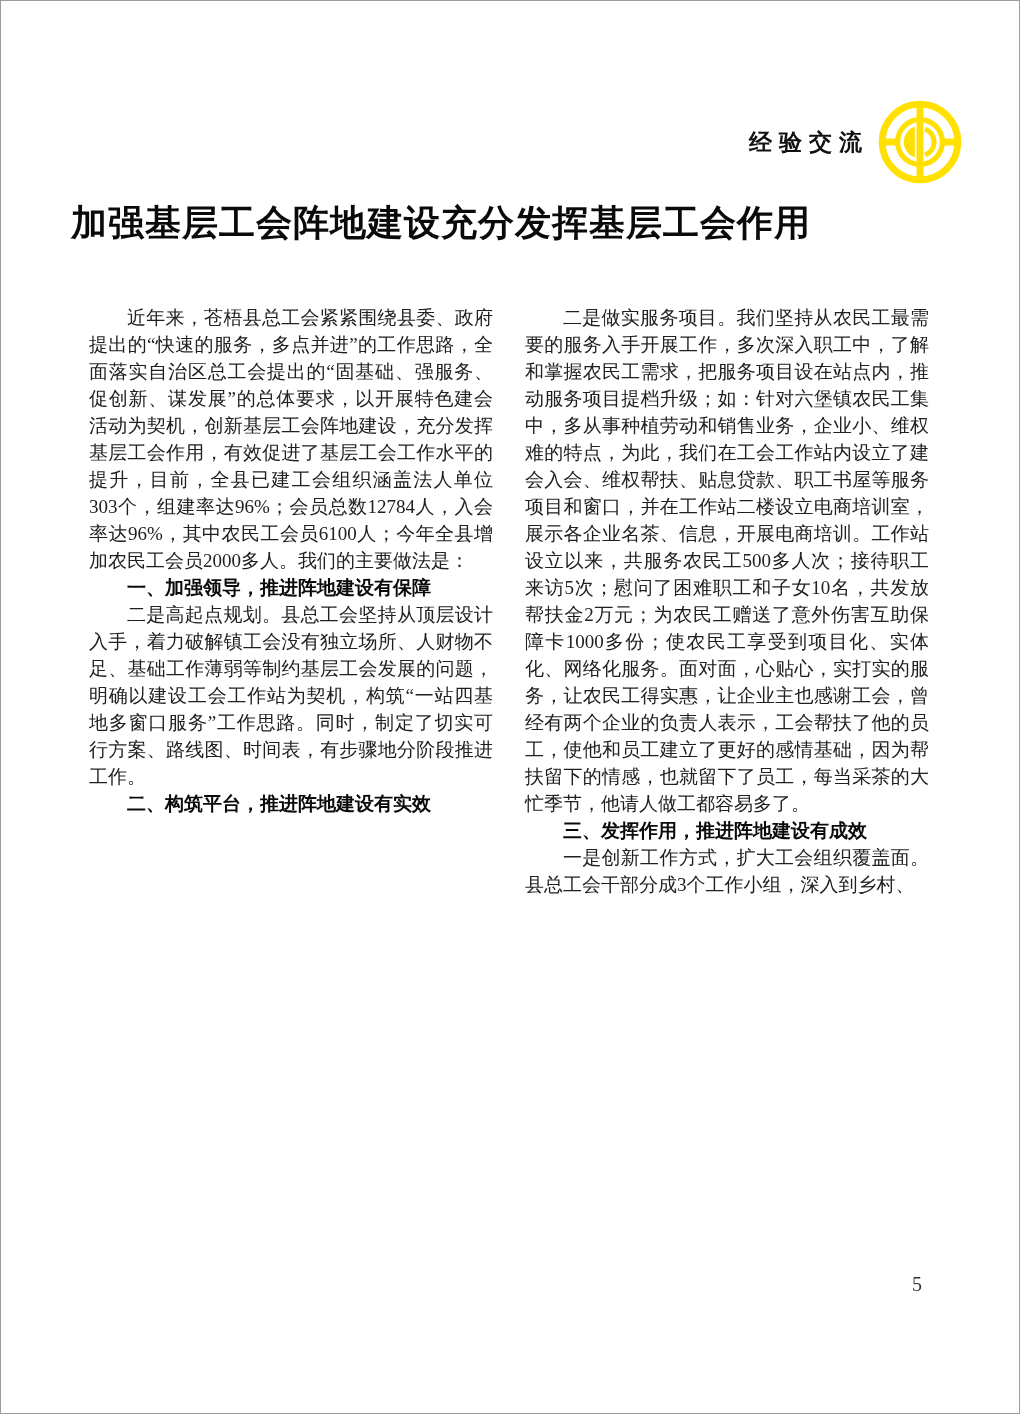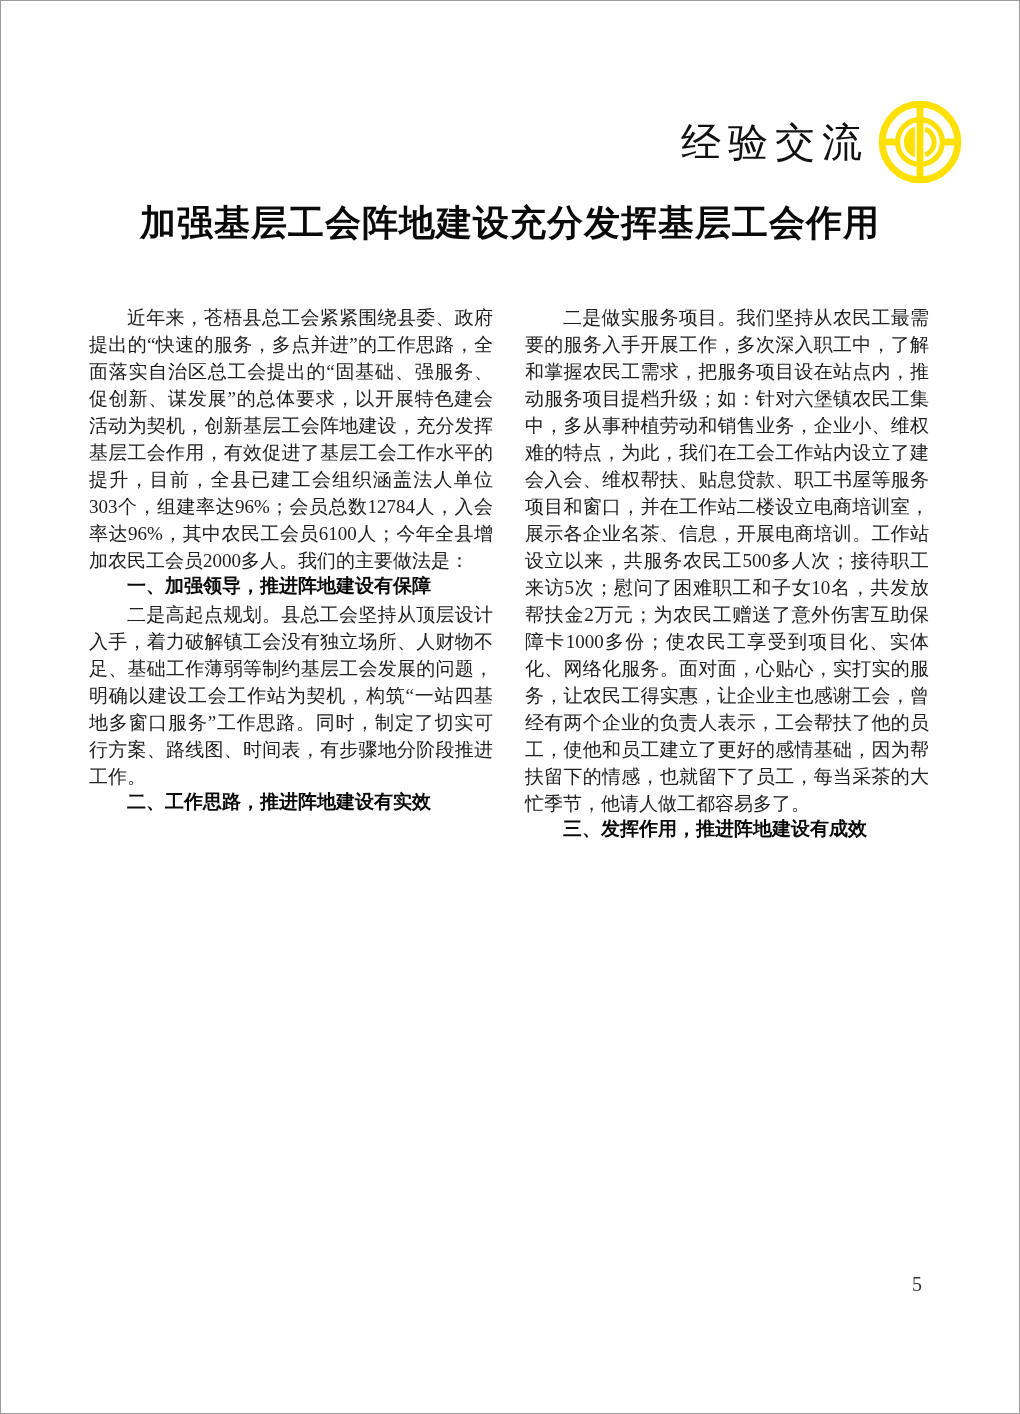--- a/index.html
+++ b/index.html
@@ -18,36 +18,36 @@
   .header {
     position: absolute;
     top: 98px;
     right: 56px;
     display: flex;
     align-items: center;
     gap: 8px;
   }
   .section-label {
     font-family: "Liberation Sans", "DejaVu Sans", sans-serif;
-    font-weight: 400;
-    font-size: 40px;
+    font-weight: 700;
+    font-size: 23px;
     letter-spacing: 7px;
     color: #111111;
     white-space: nowrap;
   }
   .logo { width: 86px; height: 86px; display: block; }
   .logo .ring  { fill: none; stroke: var(--logo-color, #FFE000); }
   .logo .solid { fill: var(--logo-color, #FFE000); stroke: none; }
   .logo .arc   { fill: none; stroke: var(--logo-color, #FFE000); }
   .title {
     position: absolute;
     top: 200px;
     left: 70px;
     right: 70px;
-    text-align: center;
+    text-align: left;
     font-family: "Liberation Sans", "DejaVu Sans", sans-serif;
     font-weight: 700;
     font-size: 36px;
     line-height: 44px;
     color: #0a0a0a;
     letter-spacing: 1px;
     white-space: nowrap;
   }
   .body-cols {
     position: absolute;
@@ -60,21 +60,21 @@
   .col {
     width: 404px;
     font-size: 19px;
     line-height: 27px;
     text-align: justify;
     text-justify: inter-character;
     color: #202020;
   }
   .col p { margin: 0; text-indent: 2em; }
   .col p.sec-heading {
-    font-family: Liberation Mono, monospace;
+    font-family: Liberation Sans, sans-serif;
     font-weight: 700;
     color: #0a0a0a;
   }
   .page-number {
     position: absolute;
     top: 1272px;
     left: 898px;
     width: 36px;
     text-align: center;
     font-size: 20px;
@@ -99,23 +99,24 @@
     </svg>
   </div>
 
   <div class="title">加强基层工会阵地建设充分发挥基层工会作用</div>
 
   <div class="body-cols">
     <div class="col" id="col-left">
         <p>近年来，苍梧县总工会紧紧围绕县委、政府提出的“快速的服务，多点并进”的工作思路，全面落实自治区总工会提出的“固基础、强服务、促创新、谋发展”的总体要求，以开展特色建会活动为契机，创新基层工会阵地建设，充分发挥基层工会作用，有效促进了基层工会工作水平的提升，目前，全县已建工会组织涵盖法人单位303个，组建率达96%；会员总数12784人，入会率达96%，其中农民工会员6100人；今年全县增加农民工会员2000多人。我们的主要做法是：</p>
         <p class="sec-heading">一、加强领导，推进阵地建设有保障</p>
         <p>二是高起点规划。县总工会坚持从顶层设计入手，着力破解镇工会没有独立场所、人财物不足、基础工作薄弱等制约基层工会发展的问题，明确以建设工会工作站为契机，构筑“一站四基地多窗口服务”工作思路。同时，制定了切实可行方案、路线图、时间表，有步骤地分阶段推进工作。</p>
-        <p class="sec-heading">二、工作思路，推进阵地建设有实效</p>
+        <p class="sec-heading">二、构筑平台，推进阵地建设有实效</p>
       </div>
     <div class="col" id="col-right">
         <p>二是做实服务项目。我们坚持从农民工最需要的服务入手开展工作，多次深入职工中，了解和掌握农民工需求，把服务项目设在站点内，推动服务项目提档升级；如：针对六堡镇农民工集中，多从事种植劳动和销售业务，企业小、维权难的特点，为此，我们在工会工作站内设立了建会入会、维权帮扶、贴息贷款、职工书屋等服务项目和窗口，并在工作站二楼设立电商培训室，展示各企业名茶、信息，开展电商培训。工作站设立以来，共服务农民工500多人次；接待职工来访5次；慰问了困难职工和子女10名，共发放帮扶金2万元；为农民工赠送了意外伤害互助保障卡1000多份；使农民工享受到项目化、实体化、网络化服务。面对面，心贴心，实打实的服务，让农民工得实惠，让企业主也感谢工会，曾经有两个企业的负责人表示，工会帮扶了他的员工，使他和员工建立了更好的感情基础，因为帮扶留下的情感，也就留下了员工，每当采茶的大忙季节，他请人做工都容易多了。</p>
         <p class="sec-heading">三、发挥作用，推进阵地建设有成效</p>
+        <p>一是创新工作方式，扩大工会组织覆盖面。县总工会干部分成3个工作小组，深入到乡村、</p>
       </div>
   </div>
 
   <div class="page-number">5</div>
 
 </div>
 
 </body></html>

